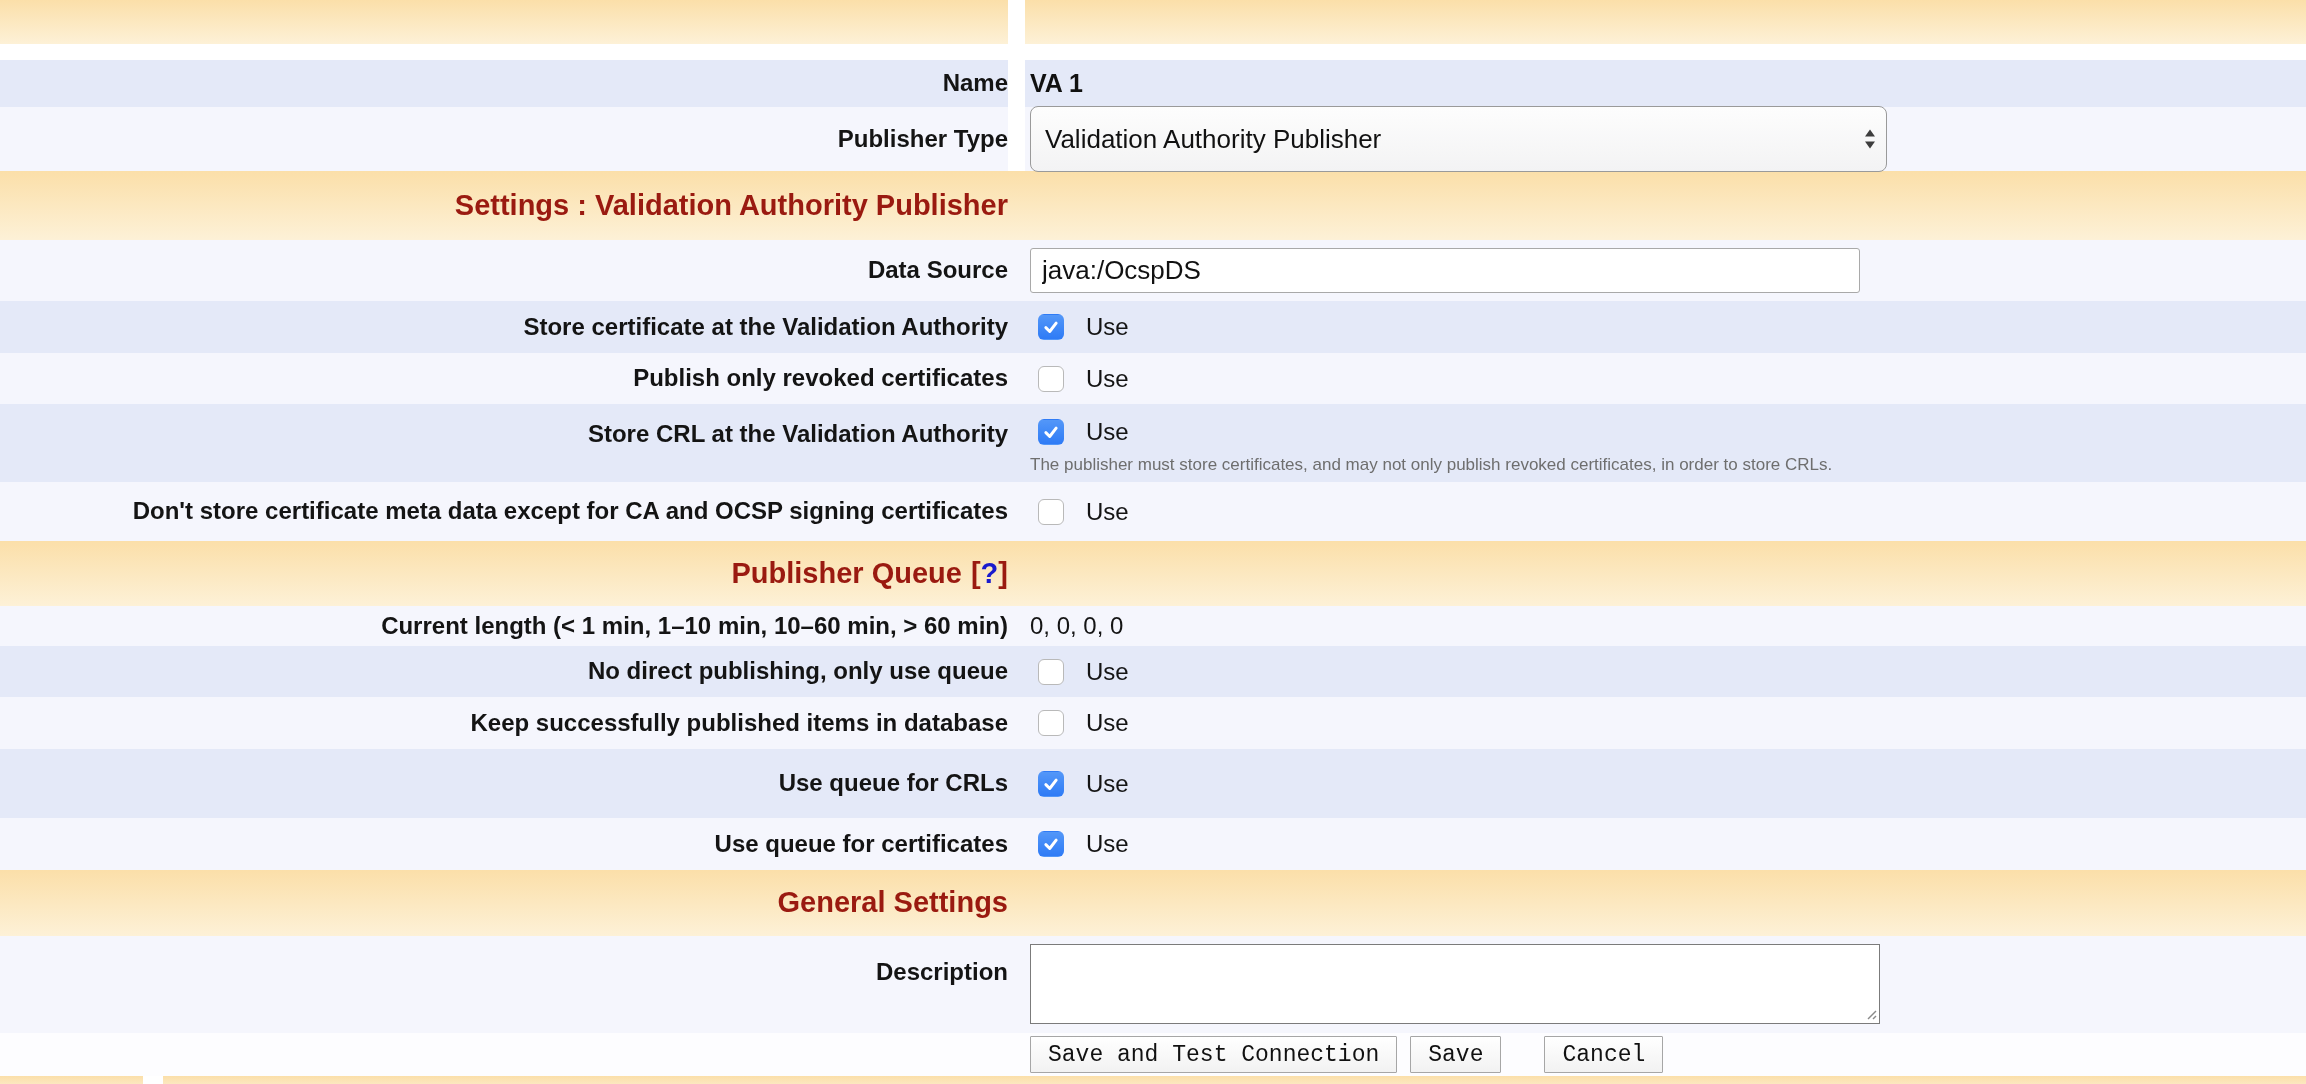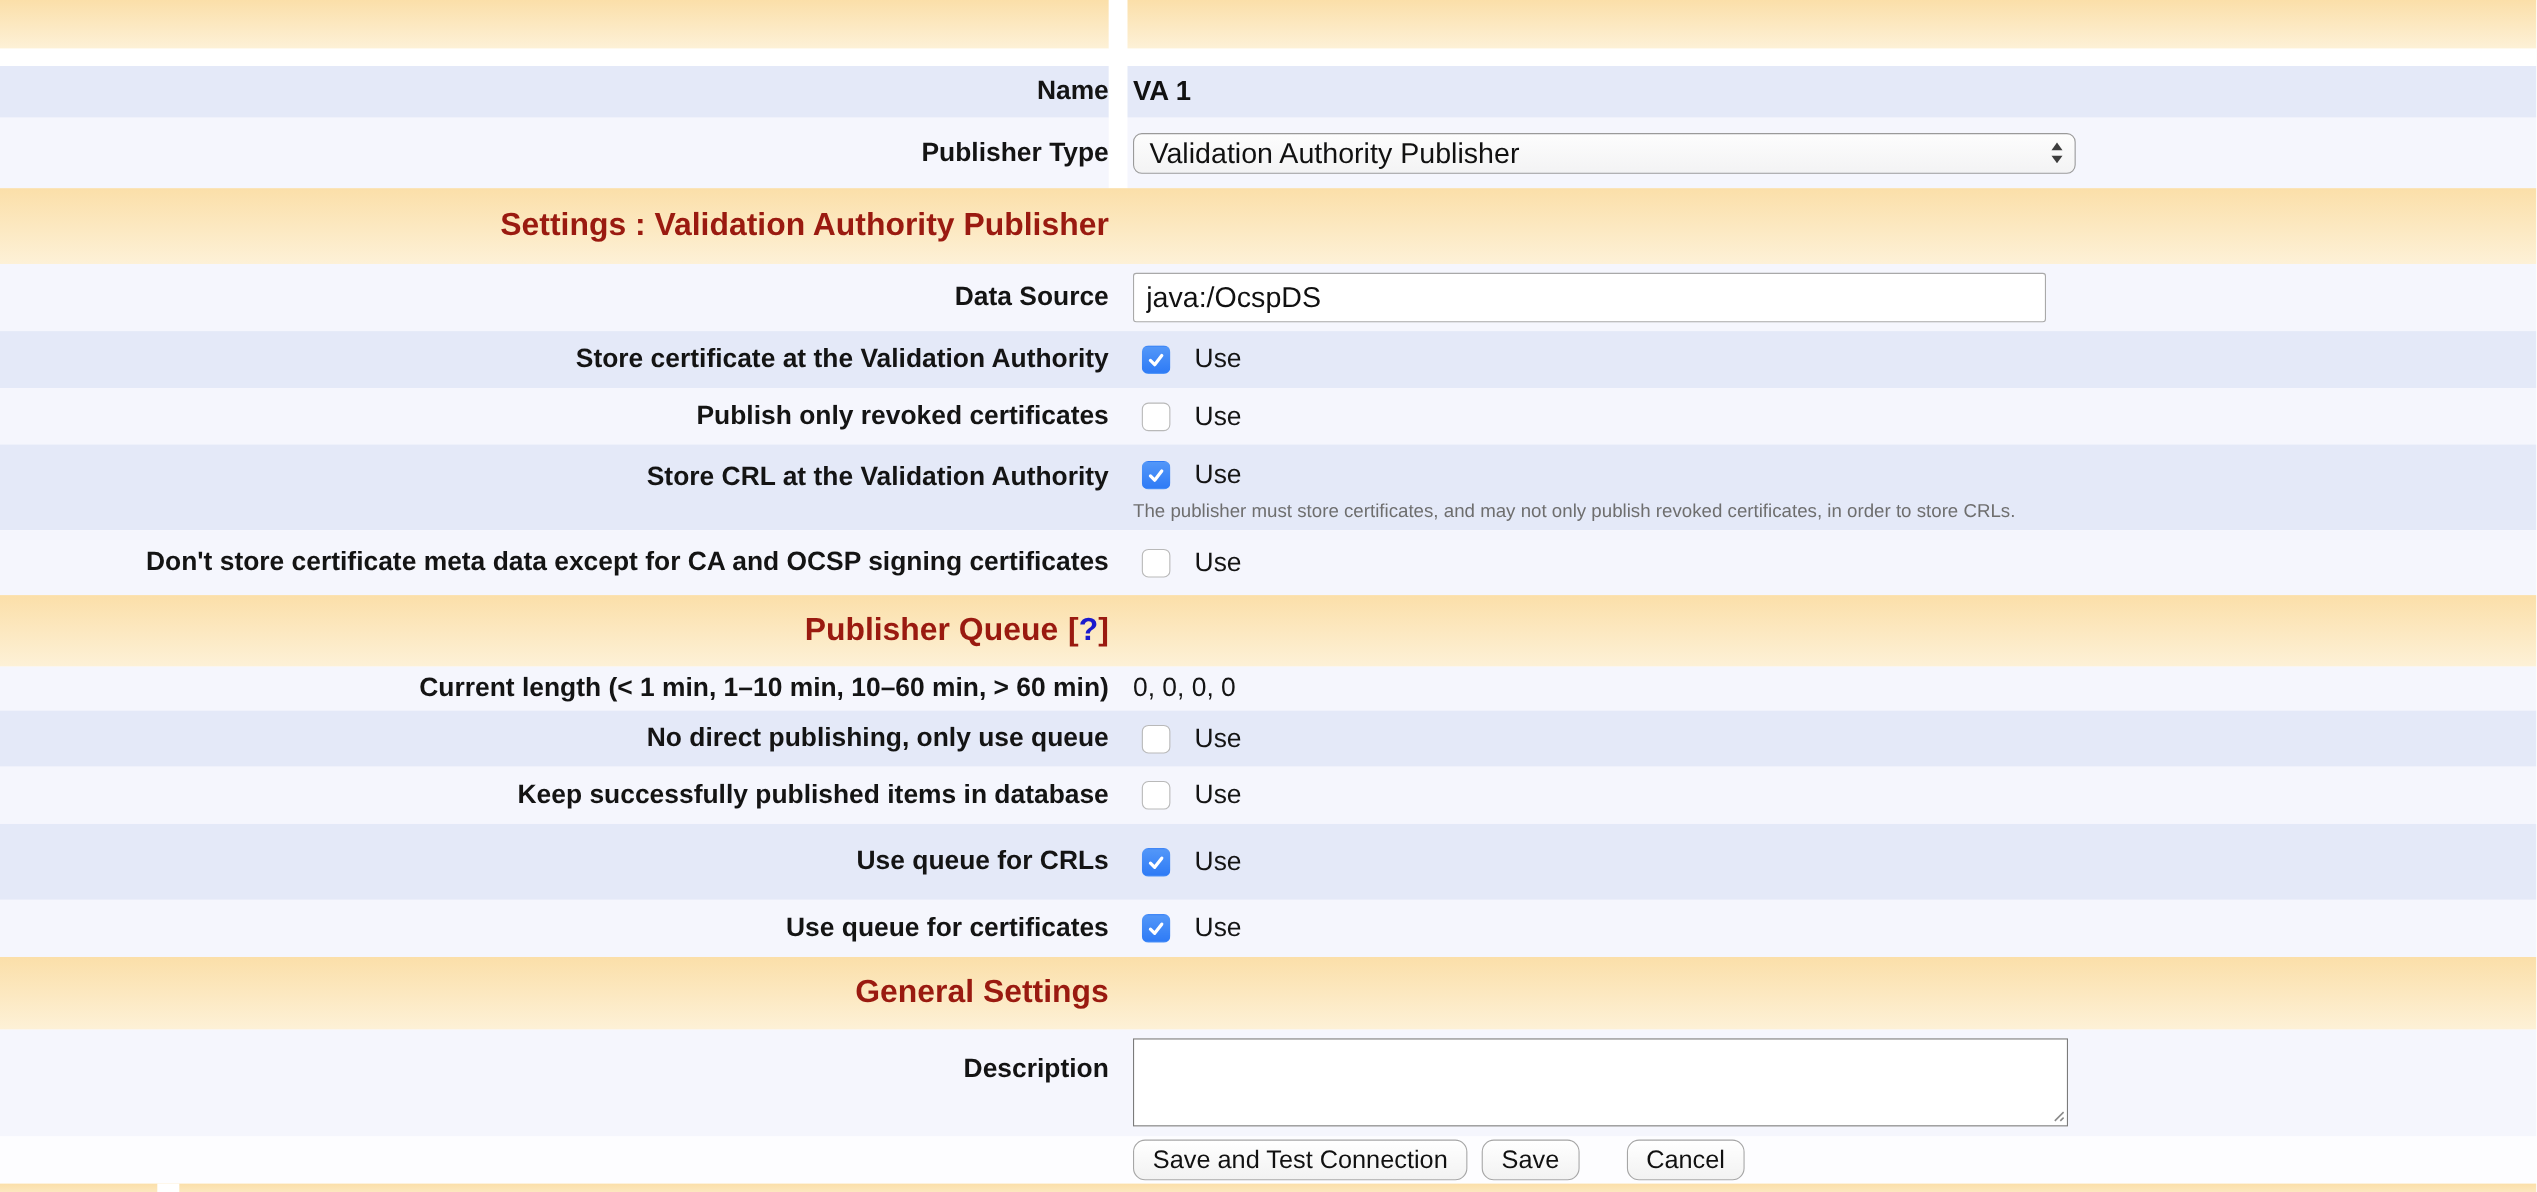--- a/index.html
+++ b/index.html
@@ -33,40 +33,40 @@
   
   .cb { width:26px; height:26px; border-radius:6px; border:1.5px solid #b9b9b9; background:#fff;
         margin-left:8px; margin-right:22px; display:inline-flex; align-items:center; justify-content:center;
         flex:0 0 auto; cursor:pointer; }
   .cb svg { display:none; width:18px; height:18px; }
   .cb.checked { border-color:rgba(0,0,0,0); background:linear-gradient(180deg,#5397f8 0%, var(--checkbox-blue,#2e7bf6) 100%); }
   .cb.checked svg { display:block; }
   .use-label { font-size:24px; color:#141414; }
 
   
-  .select { width:857px; height:37px; border:1.5px solid #9a9a9a; border-radius:8px;
+  .select { width:857px; height:66px; border:1.5px solid #9a9a9a; border-radius:8px;
             background:linear-gradient(180deg,#fdfdfd,#f3f3f4); display:flex; align-items:center;
             padding:0 44px 0 14px; position:relative; font-size:26px; color:#111; cursor:pointer; }
   .select .stepper { position:absolute; right:9px; top:50%; transform:translateY(-50%); display:flex; align-items:center; }
 
   .text-input { width:830px; height:45px; border:1px solid #a9a9a9; border-radius:3px; background:#fff;
                 font-size:26px; padding:0 11px; font-family:inherit; color:#111; }
 
   .ta-wrap { position:relative; display:inline-block; }
   .desc { width:850px; height:80px; border:1px solid #7b7b7b; background:#fff; resize:none;
           font-size:24px; font-family:inherit; padding:6px 10px; display:block; }
   .resize-corner { position:absolute; right:3px; bottom:4px; pointer-events:none; }
 
   .note { font-size:17px; color:#6e6e6e; white-space:nowrap; line-height:1.25; }
 
   .use-line { display:flex; align-items:center; height:44px; }
   .col-r2 { flex:1 1 auto; display:flex; flex-direction:column; justify-content:center; padding-left:22px; }
 
-  .btn { height:37px; padding:0 17px; font-size:23px; font-family:Liberation Sans, sans-serif; color:#111;
-         background:linear-gradient(180deg,#ffffff,#f2f2f2); border:1px solid #a6a6a6; border-radius:11px; cursor:pointer; }
+  .btn { height:37px; padding:0 17px; font-size:23px; font-family:Liberation Mono, monospace; color:#111;
+         background:linear-gradient(180deg,#ffffff,#f2f2f2); border:1px solid #a6a6a6; border-radius:1px; cursor:pointer; }
   .btn + .btn { margin-left:13px; }
   .btn-cancel { margin-left:43px !important; }
 
   .bottom-notch { position:absolute; left:143px; top:0; width:20px; height:100%; background:#fff; }
 </style>
 </head>
 <body>
 
 <div class="screen">
 

